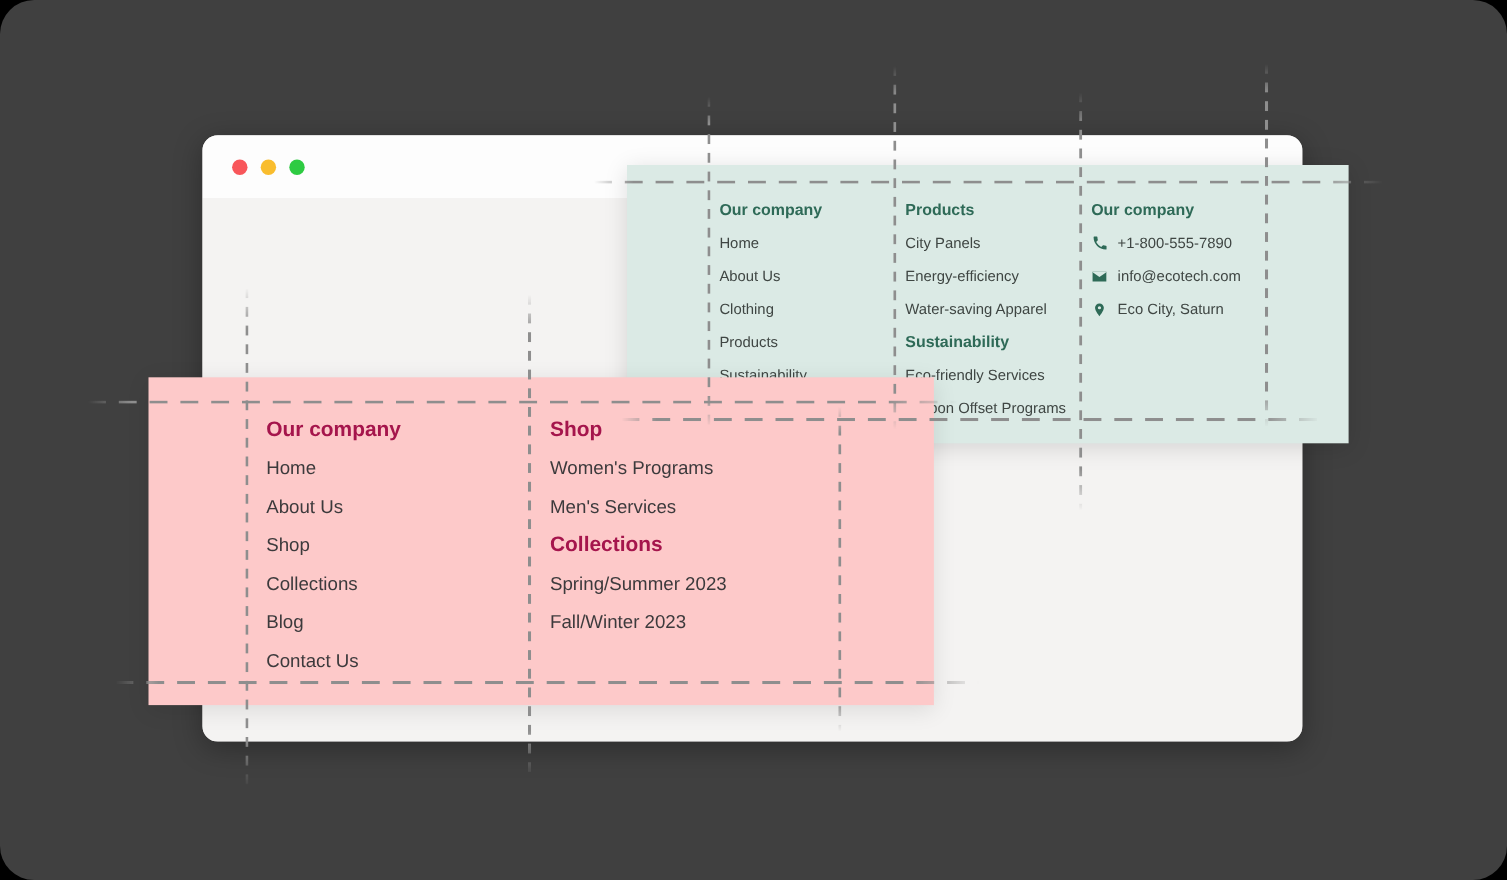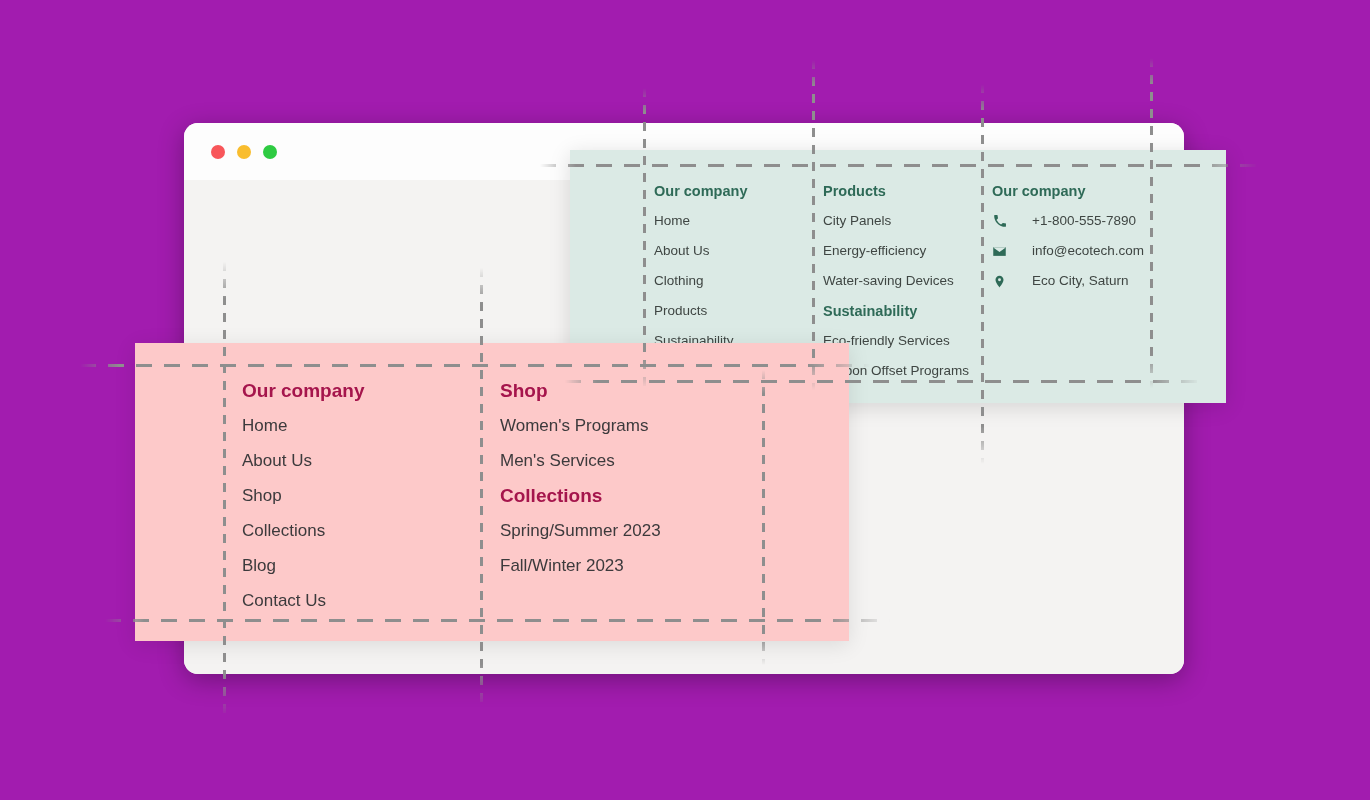--- a/index.html
+++ b/index.html
@@ -9,21 +9,22 @@
     height: 800px;
     background: #000000;
     overflow: hidden;
     font-family: "Liberation Sans", "DejaVu Sans", sans-serif;
   }
 
   #stage {
     position: relative;
     width: 1370px;
     height: 800px;
-    background: #a21caf;
+    background: #404040;
+    border-radius: 31px;
   }
 
   
   .browser-window {
     position: absolute;
     left: 184px;
     top: 123px;
     width: 1000px;
     height: 551px;
     background: #f5f4f3;
@@ -132,21 +133,21 @@
   }
   .g-link {
     font-size: 13.5px;
     color: #3f4643;
     line-height: 30px;
     white-space: nowrap;
   }
   .g-contact {
     display: flex;
     align-items: center;
-    gap: 25px;
+    gap: 9px;
     line-height: 30px;
   }
   .g-contact .ctext {
     font-size: 13.5px;
     color: #3f4643;
     white-space: nowrap;
   }
   .ico { width: 15px; height: 15px; display: inline-flex; align-items: center; justify-content: center; flex: 0 0 15px; }
   .ico svg { display: block; }
 
@@ -198,21 +199,21 @@
         <div class="g-link">Clothing</div>
         <div class="g-link">Products</div>
         <div class="g-link">Sustainability</div>
         <div class="g-link">Contact Us</div>
       </div>
 
       <div class="g-col">
         <div class="g-head">Products</div>
         <div class="g-link">City Panels</div>
         <div class="g-link">Energy-efficiency</div>
-        <div class="g-link">Water-saving Devices</div>
+        <div class="g-link">Water-saving Apparel</div>
         <div class="g-head">Sustainability</div>
         <div class="g-link">Eco-friendly Services</div>
         <div class="g-link">Carbon Offset Programs</div>
       </div>
 
       <div class="g-col wide">
         <div class="g-head">Our company</div>
 
         <div class="g-contact">
           <span class="ico">

